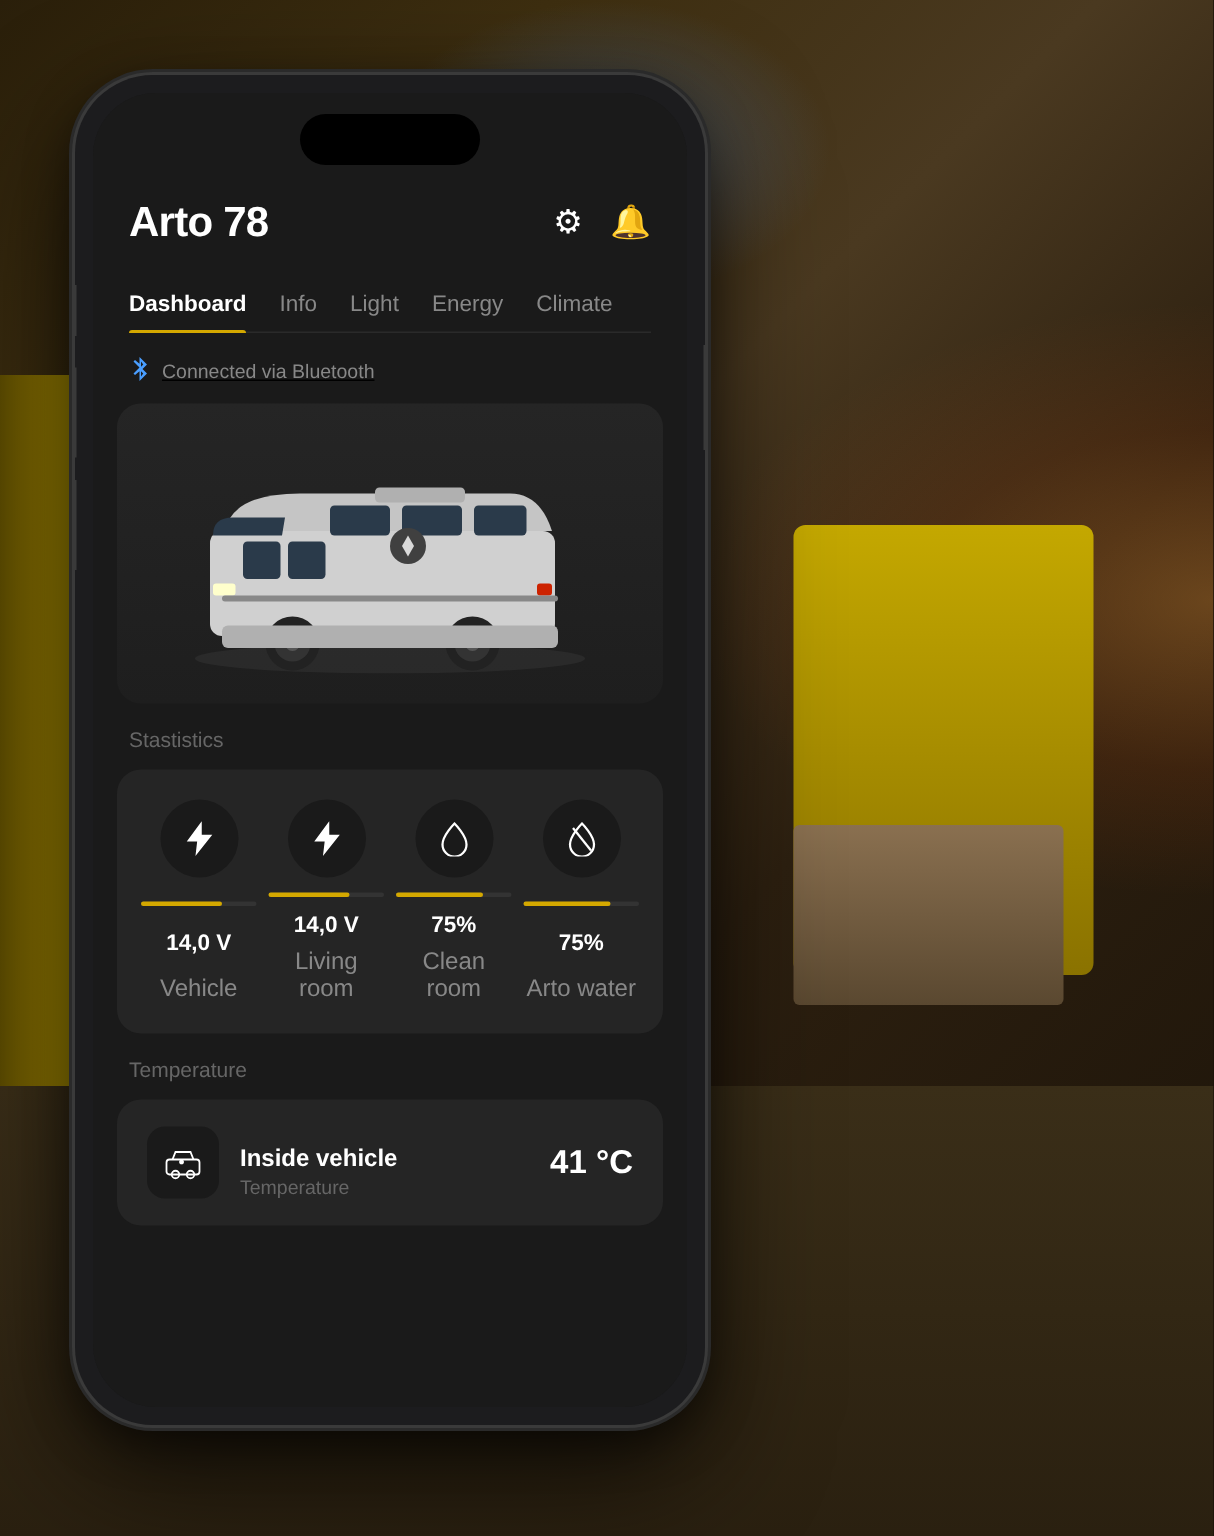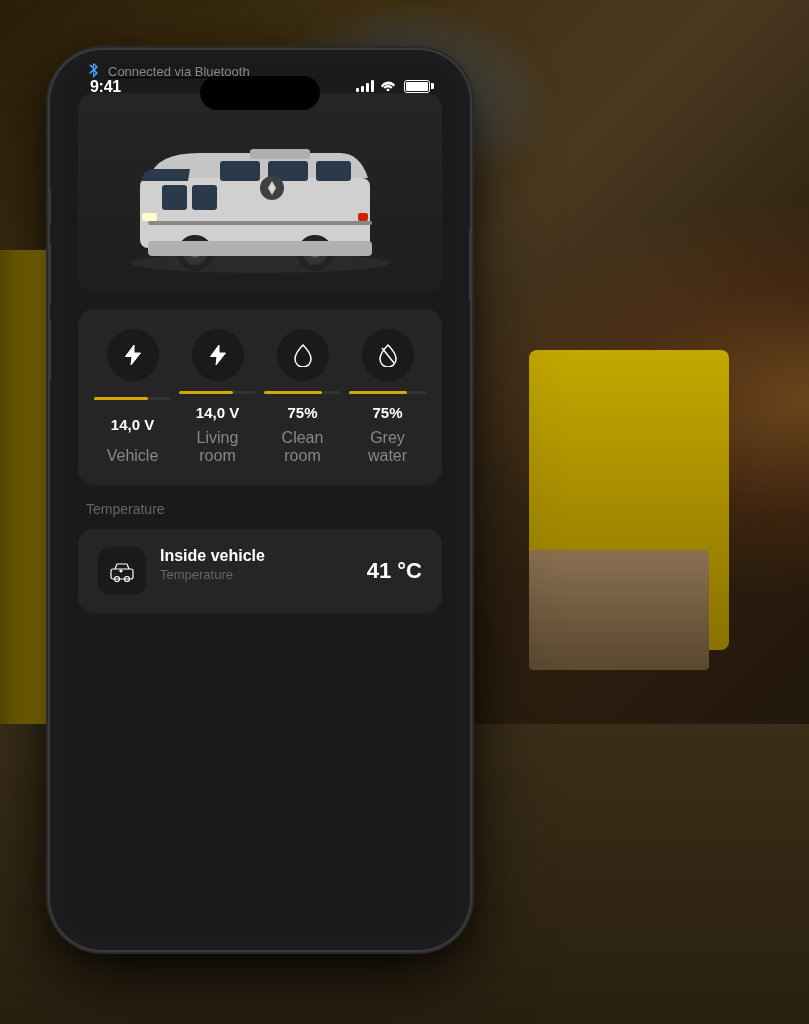--- a/index.html
+++ b/index.html
@@ -427,21 +427,21 @@
       background: #252525;
       border-radius: 16px;
       padding: 18px 20px;
       display: flex;
       align-items: center;
       justify-content: space-between;
     }
 
     .temp-left {
       display: flex;
-      align-items: flex-start;
+      align-items: flex-end;
       gap: 14px;
     }
 
     .temp-icon-circle {
       width: 48px;
       height: 48px;
       background: #1a1a1a;
       border-radius: 12px;
       display: flex;
       align-items: center;
@@ -528,40 +528,38 @@
     <div class="phone-button-left-1"></div>
     <div class="phone-button-left-2"></div>
     <div class="phone-button-left-3"></div>
 
     <div class="phone-screen">
 
       <div class="dynamic-island"></div>
 
       <div class="app-content">
 
-        <div class="status-bar">
-          <span class="status-time">9:41</span>
-          <div class="status-icons">
-            <div class="signal-bars">
-              <div class="signal-bar" style="height:4px"></div>
-              <div class="signal-bar" style="height:6px"></div>
-              <div class="signal-bar" style="height:9px"></div>
-              <div class="signal-bar" style="height:12px"></div>
-            </div>
-            <span class="wifi-icon">
-              <svg width="16" height="12" viewBox="0 0 16 12" fill="white">
-                <path d="M8 9.5a1.5 1.5 0 110 3 1.5 1.5 0 010-3zm0-3.5a5.5 5.5 0 014.5 2.35l-1.5 1.5A3.5 3.5 0 008 8.5a3.5 3.5 0 00-3 1.35l-1.5-1.5A5.5 5.5 0 018 6zm0-3.5a9 9 0 017.07 3.43l-1.5 1.5A7 7 0 008 5.5a7 7 0 00-5.57 2.93l-1.5-1.5A9 9 0 018 2.5z"></path>
-              </svg>
-            </span>
-            <div class="battery-icon">
-              <div class="battery-fill"></div>
+
+        <div class="app-header">
+          <div class="header-row">
+            <span class="vehicle-title">Arto 78</span>
+            <div class="header-actions">
+              <span class="header-icon">⚙</span>
+              <span class="header-icon">🔔</span>
             </div>
           </div>
+
+          <nav class="nav-tabs">
+            <div class="nav-tab active">Dashboard</div>
+            <div class="nav-tab">Info</div>
+            <div class="nav-tab">Light</div>
+            <div class="nav-tab">Energy</div>
+            <div class="nav-tab">Climate</div>
+          </nav>
         </div>
-
 
         <div class="bt-status">
           <span class="bt-icon">
             <svg width="14" height="16" viewBox="0 0 14 16" fill="#4a9eff">
               <path d="M7 0l5 5-3 3 3 3-5 5V9.5L4 12l-1-1 4-4-4-4 1-1 3 2.5V0zM8 3v3.5L9.5 5 8 3zm0 6.5V13l1.5-2L8 9.5z"></path>
             </svg>
           </span>
           <span class="bt-text">Connected via Bluetooth</span>
         </div>
 
@@ -599,20 +597,21 @@
             <circle cx="195" cy="140" r="18" fill="#222"></circle>
             <circle cx="195" cy="140" r="12" fill="#333"></circle>
             <circle cx="195" cy="140" r="5" fill="#555"></circle>
 
             <rect x="28" y="128" width="224" height="15" rx="4" fill="#b0b0b0"></rect>
 
             <rect x="28" y="108" width="224" height="4" rx="2" fill="#888"></rect>
           </svg>
         </div>
 
+        <div class="section-label">Stastistics</div>
 
         <div class="stats-grid">
 
           <div class="stat-item">
             <div class="stat-icon-circle">
               <svg width="24" height="24" viewBox="0 0 24 24" fill="white">
                 <path d="M13 2L4.5 13.5H11L10 22L19.5 10H13L13 2Z" stroke="white" stroke-width="1" fill="white"></path>
               </svg>
             </div>
             <div class="stat-bar">
@@ -652,21 +651,21 @@
             <div class="stat-icon-circle">
               <svg width="22" height="24" viewBox="0 0 22 24" fill="none" stroke="white" stroke-width="1.5">
                 <path d="M11 2 C11 2 3 10 3 16 a8 8 0 0 0 16 0 C19 10 11 2 11 2 Z"></path>
                 <line x1="5" y1="5" x2="17" y2="20" stroke="white" stroke-width="1.5"></line>
               </svg>
             </div>
             <div class="stat-bar">
               <div class="stat-bar-fill" style="width:75%"></div>
             </div>
             <div class="stat-value">75%</div>
-            <div class="stat-label">Grey water</div>
+            <div class="stat-label">Arto water</div>
           </div>
 
         </div>
 
         <div class="temp-section">
           <div class="temp-section-label">Temperature</div>
 
           <div class="temp-card">
             <div class="temp-left">
               <div class="temp-icon-circle">

